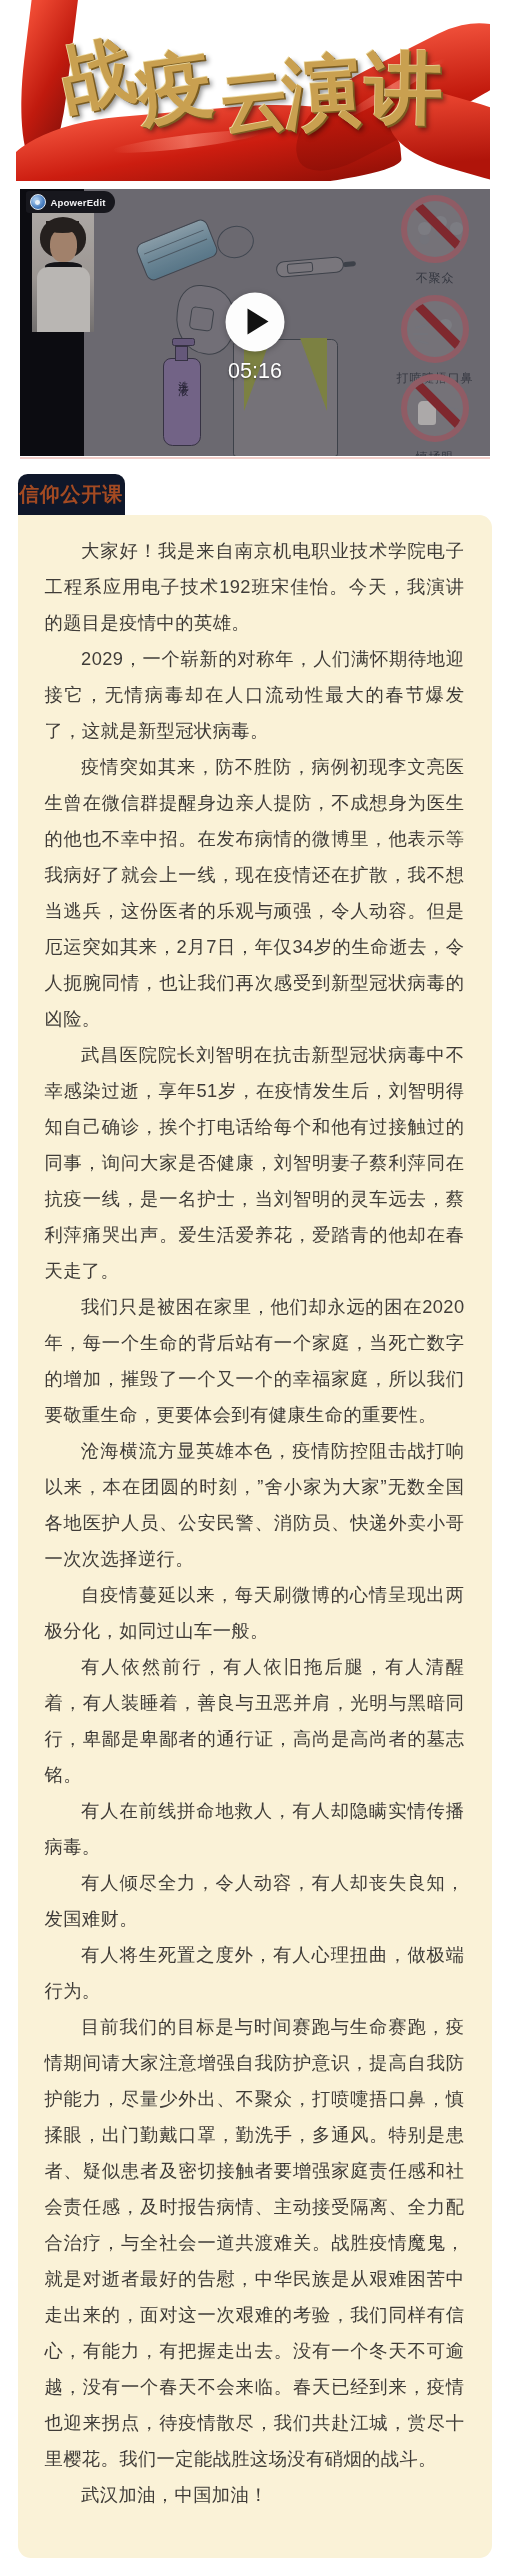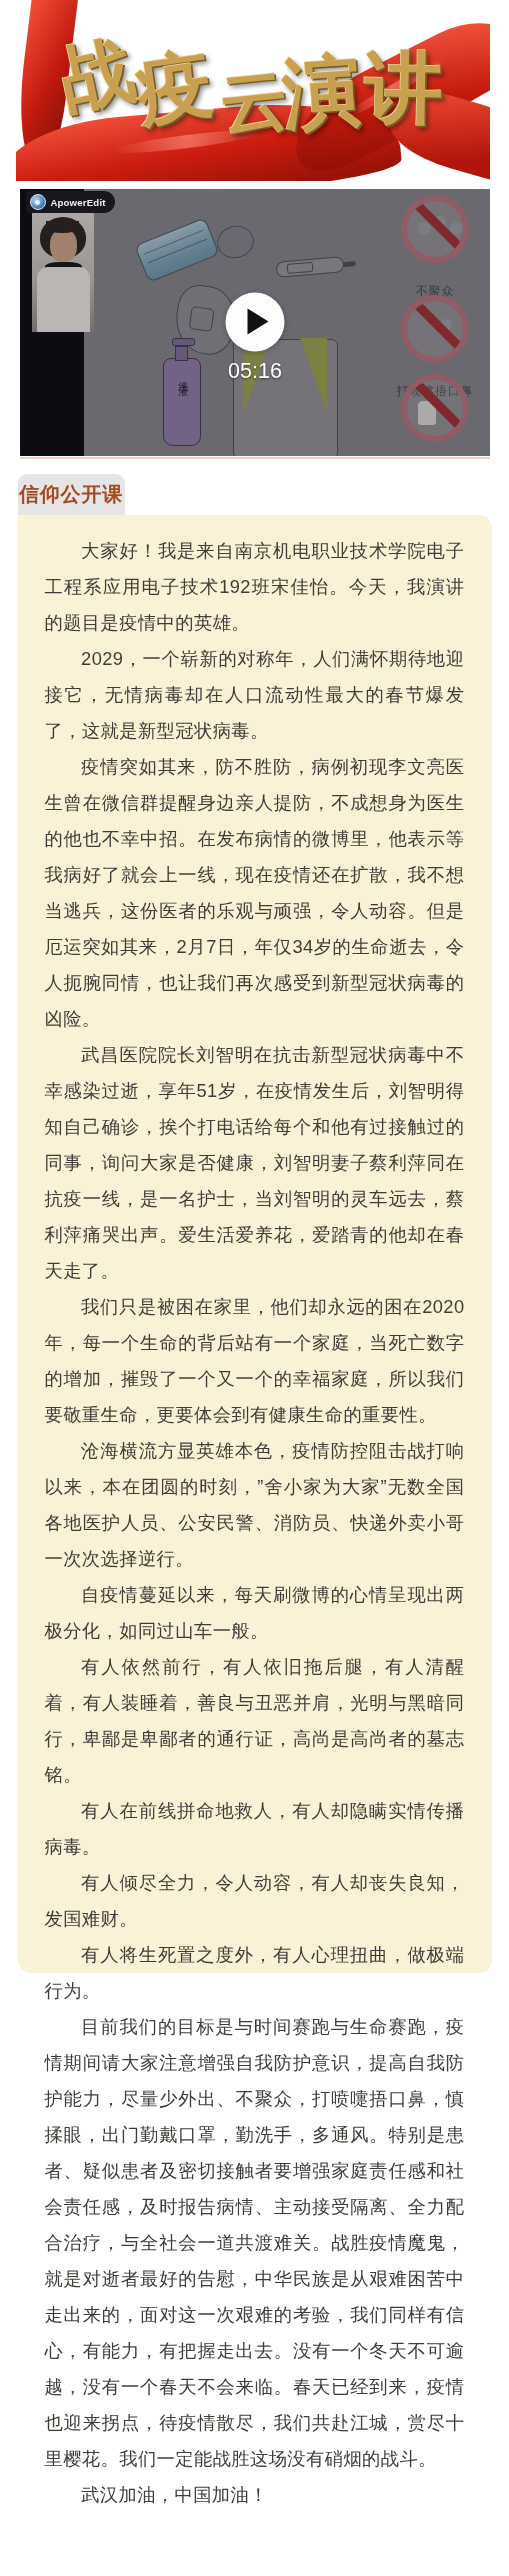--- a/index.html
+++ b/index.html
@@ -76,36 +76,36 @@
 
   
   .sign { position:absolute; left:371px; width:88px; text-align:center; }
   .sign-circle { position:relative; margin:0 auto; width:68px; height:68px; border:6.4px solid #b4717c; border-radius:50%;
     background:rgba(235,225,225,.12); overflow:hidden; }
   .sign-slash { position:absolute; left:-6.4px; top:27px; width:88px; height:8.8px; background:#9e2f35; transform:rotate(45deg); }
   .ppl { position:absolute; width:12.7px; height:12.7px; background:#9a9aa0; border-radius:50%; box-shadow:0 11px 0 -1.6px #8f8f96; }
   .sneeze-line { position:absolute; width:14.3px; height:1.6px; background:#8f8f96; }
   .eye-shape { position:absolute; left:27px; top:27px; width:27px; height:12.7px; border:1.6px solid #8f8f96; border-radius:50%; }
   .hand-shape { position:absolute; left:11px; top:21px; width:17.5px; height:24px; background:#d8d4d2; border-radius:4.8px 4.8px 3.2px 3.2px; }
-  .sign-label { margin-top:20px; font-size:12px; color:#3f434d; letter-spacing:0.8px; }
+  .sign-label { margin-top:7px; font-size:12px; color:#3f434d; letter-spacing:0.8px; }
   #sign-0 { top:6.4px; } #sign-1 { top:106px; } #sign-2 { top:185px; }
 
   #video-dim { position:absolute; left:0; top:0; width:100%; height:100%; background:rgba(18,16,22,.22); z-index:5; }
   #play-btn { position:absolute; left:50%; top:133px; transform:translate(-50%,-50%); width:59px; height:59px;
     background:#fdfdfd; border-radius:50%; z-index:6; box-shadow:0 1.6px 6.4px rgba(0,0,0,.25); cursor:pointer; }
   #play-tri { position:absolute; left:22px; top:16px; width:0; height:0;
     border-left:21px solid #121212; border-top:13.5px solid transparent; border-bottom:13.5px solid transparent; }
   #timestamp { position:absolute; left:0; top:170px; width:100%; text-align:center; z-index:6;
     color:#fff; font-size:21.5px; font-family:Liberation Sans, sans-serif; text-shadow:0 0.8px 2.4px rgba(0,0,0,.5); }
 
   
-  #section-tag { position:absolute; left:17.5px; top:474px; width:107px; height:41px; background:#e5e5e5;
+  #section-tag { position:absolute; left:17.5px; top:474px; width:107px; height:41px; background:#0f172a;
     border-radius:9.6px 9.6px 0 0; display:flex; align-items:center; justify-content:center; }
   #section-tag span { font-size:20px; font-weight:bold; color:#a34a22; letter-spacing:0.8px; }
-  #article-card { position:absolute; left:17.5px; top:515px; width:474px; height:1458px; background:#faf2d7;
+  #article-card { position:absolute; left:17.5px; top:515px; width:474px; height:2043px; background:#faf2d7;
     border-radius:0 12.7px 12.7px 12.7px; padding:17.5px 27px; }
   #article-card p { font-size:18.3px; line-height:36px; color:#3f3c38; text-align:justify; text-indent:2em; letter-spacing:0.4px; }
 </style>
 </head>
 <body>
 
 <div id="page">
 
   <div id="banner">
     <div class="ribbon ribbon-drape"></div>

